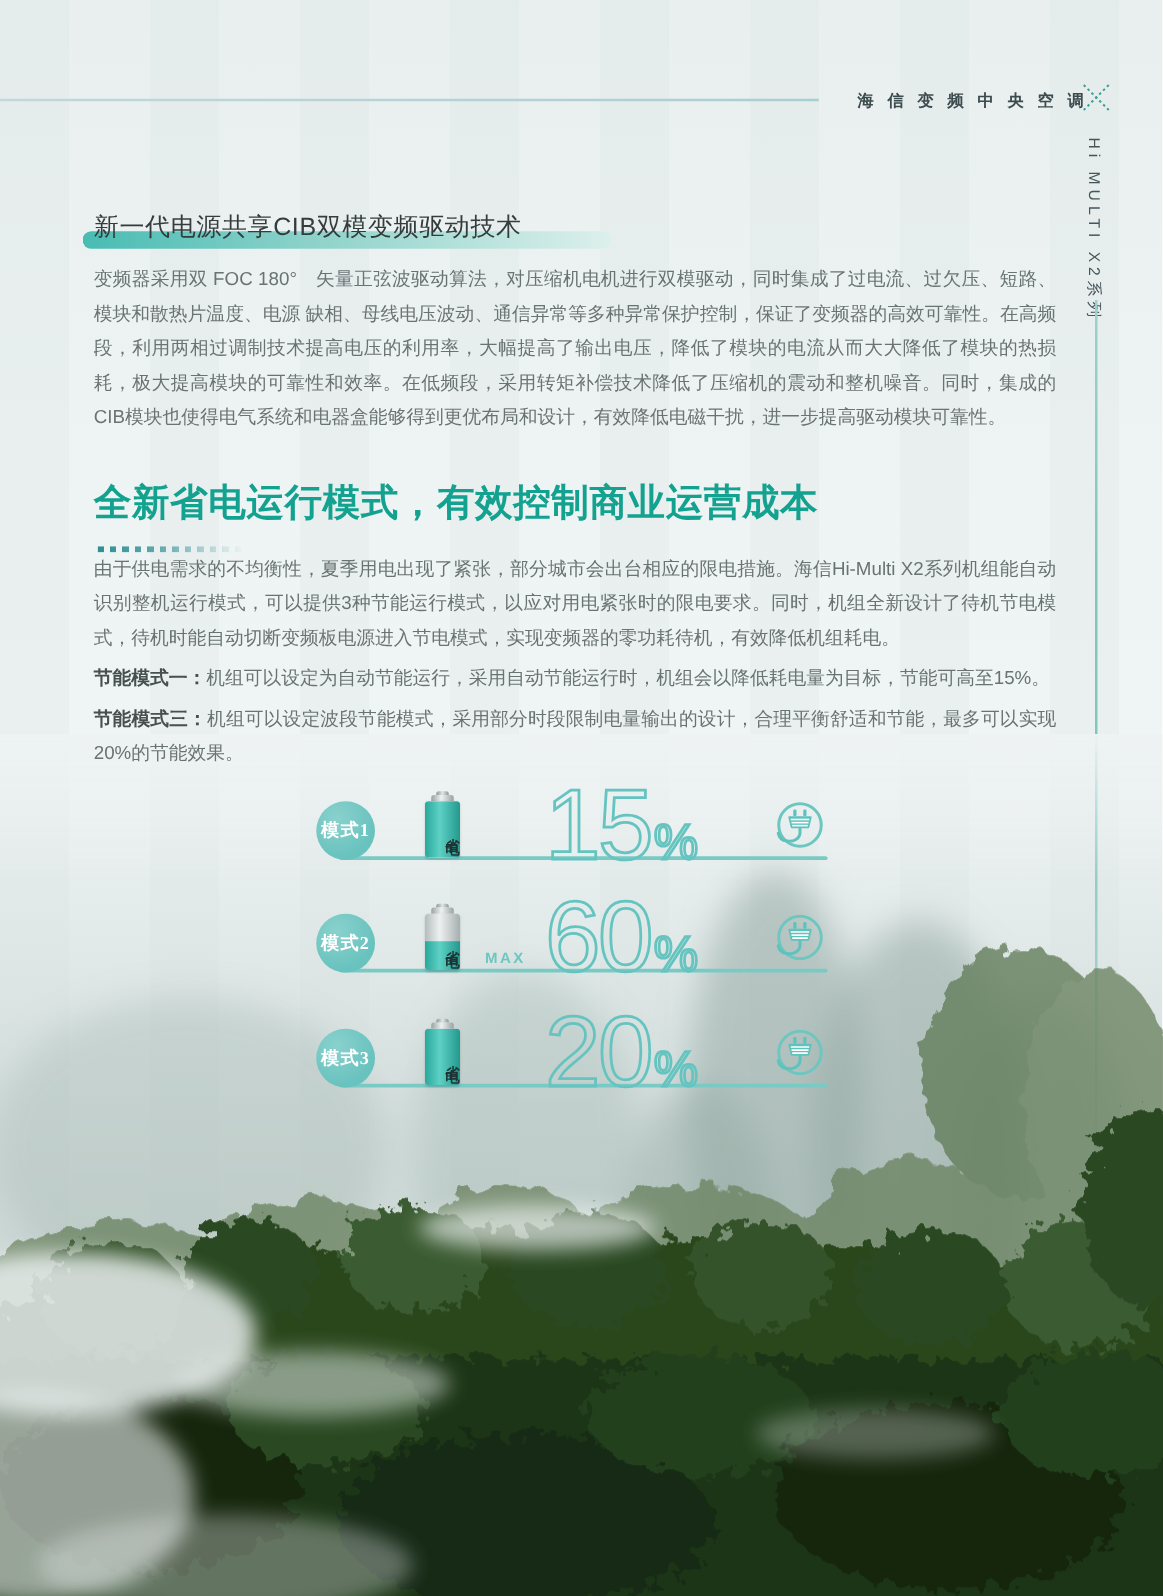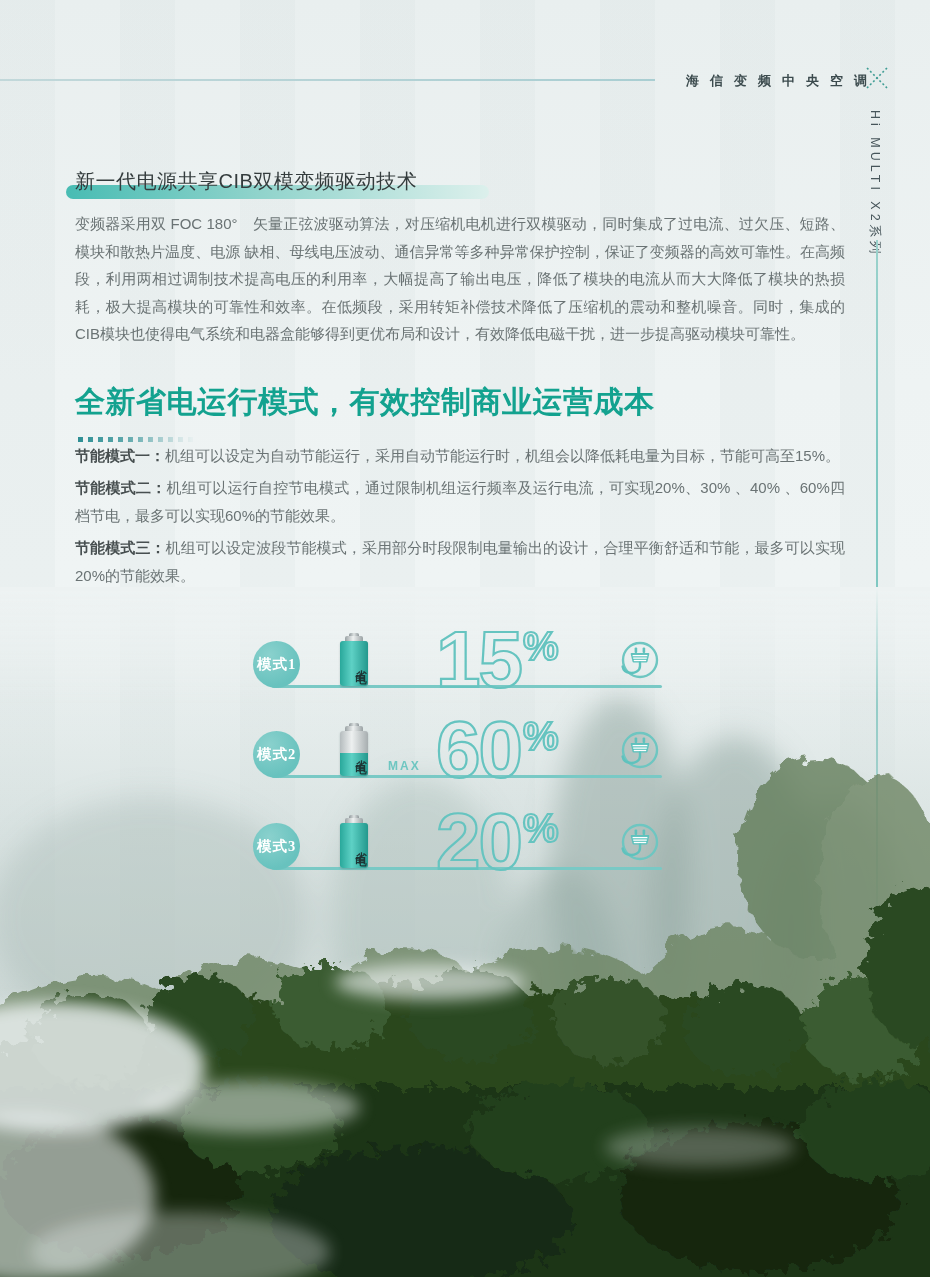--- a/index.html
+++ b/index.html
@@ -59,22 +59,22 @@
     background:linear-gradient(90deg,#b5bcbe,#edf0f0 42%,#a7aeb0);
     box-shadow:0 1px 2px rgba(40,70,70,.25);}
   .battery .fill{position:absolute; bottom:0; left:0; width:100%; height:100%;
     background:linear-gradient(90deg,#29a89b,#5ed1c5 42%,#23988d);}
   .battery .blabel{position:absolute; top:12px; left:0; width:28px; text-align:center;
     writing-mode:vertical-rl; text-orientation:upright; letter-spacing:3px;
     font-size:11.5px; font-weight:bold; color:#1e3434; height:38px; margin:0 auto;
     left:50%; transform:translateX(-50%);}
   .max{position:absolute; left:388px; bottom:5px; font-size:12px; color:#6ec6c1;
     font-weight:bold; letter-spacing:2px;}
-  .bignum{position:absolute; left:436px; bottom:-4px; display:flex; 
-    color:transparent; -webkit-text-stroke:2.2px #66c4c0; font-weight:bold; line-height:.8;}
+  .bignum{position:absolute; left:436px; bottom:-4px; display:flex; align-items:flex-end;
+    color:transparent; -webkit-text-stroke:2.2px #66c4c0; font-weight:normal; line-height:.8;}
   .bignum .value{font-size:80px; letter-spacing:-2px;}
   .bignum .unit{font-size:40px; line-height:.9; margin-left:2px; letter-spacing:0;}
   .plug{position:absolute; left:620px; bottom:8px; width:40px; height:40px;}
   
   .photo{position:absolute; left:0; top:587px; width:930px; height:690px; z-index:1;}
   .photo svg{display:block;}
 </style>
 </head>
 <body>
 
@@ -172,23 +172,23 @@
   <div class="content">
     <div class="sec1-head">
       <div class="pill"></div>
       <h2>新一代电源共享CIB双模变频驱动技术</h2>
     </div>
     <p class="body">变频器采用双 FOC 180°　矢量正弦波驱动算法，对压缩机电机进行双模驱动，同时集成了过电流、过欠压、短路、模块和散热片温度、电源 缺相、母线电压波动、通信异常等多种异常保护控制，保证了变频器的高效可靠性。在高频段，利用两相过调制技术提高电压的利用率，大幅提高了输出电压，降低了模块的电流从而大大降低了模块的热损耗，极大提高模块的可靠性和效率。在低频段，采用转矩补偿技术降低了压缩机的震动和整机噪音。同时，集成的CIB模块也使得电气系统和电器盒能够得到更优布局和设计，有效降低电磁干扰，进一步提高驱动模块可靠性。</p>
 
     <h1 class="sec2-title">全新省电运行模式，有效控制商业运营成本</h1>
     <div class="dots"></div>
 
+    <p class="body sec2-body">由于供电需求的不均衡性，夏季用电出现了紧张，部分城市会出台相应的限电措施。海信Hi-Multi X2系列机组能自动识别整机运行模式，可以提供3种节能运行模式，以应对用电紧张时的限电要求。同时，机组全新设计了待机节电模式，待机时能自动切断变频板电源进入节电模式，实现变频器的零功耗待机，有效降低机组耗电。</p>
 
     <p class="body mode-para"><b>节能模式一：</b><span>机组可以设定为自动节能运行，采用自动节能运行时，机组会以降低耗电量为目标，节能可高至15%。</span></p>
-    <p class="body mode-para"><b>节能模式二：</b><span>机组可以运行自控节电模式，通过限制机组运行频率及运行电流，可实现20%、30% 、40% 、60%四档节电，最多可以实现60%的节能效果。</span></p>
     <p class="body mode-para"><b>节能模式三：</b><span>机组可以设定波段节能模式，采用部分时段限制电量输出的设计，合理平衡舒适和节能，最多可以实现20%的节能效果。</span></p>
   </div>
 
   <div class="modes">
 
     <div class="mode-row r1">
       <div class="baseline"></div>
       <div class="badge">模式1</div>
       <div class="battery">
         <div class="nub"></div>

